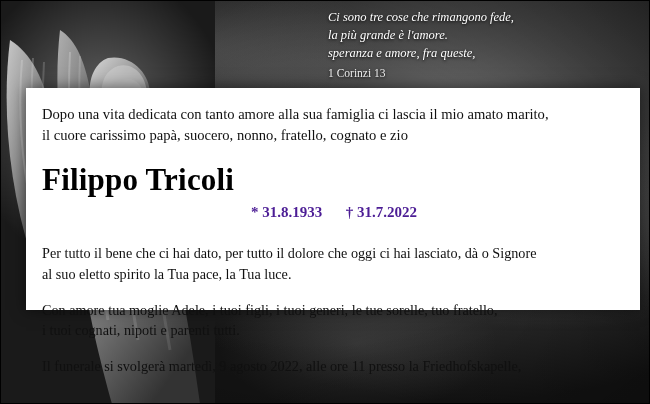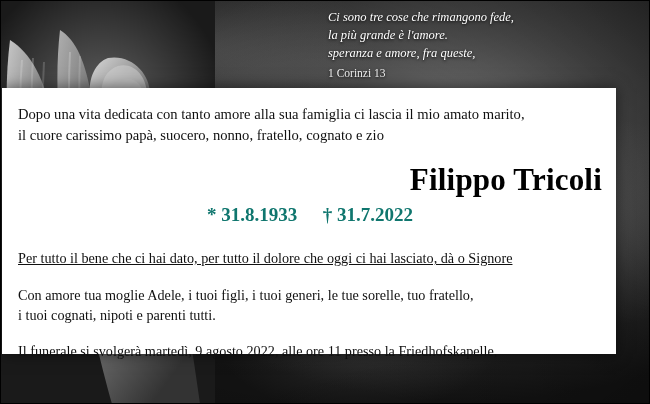--- a/index.html
+++ b/index.html
@@ -48,24 +48,24 @@
     top: 0;
     width: 215px;
     height: 404px;
     overflow: hidden;
   }
   .angel svg { display: block; }
 
   
   .card {
     position: absolute;
-    left: 2px;
+    left: 26px;
     top: 88px;
     width: 614px;
-    height: 266px;
+    height: 222px;
     background: #ffffff;
     box-shadow: 0 0 14px rgba(0,0,0,0.55);
     box-sizing: border-box;
     padding: 10px 14px 10px 16px;
   }
 
   
   .quote {
     position: absolute;
     right: 62px;
@@ -89,43 +89,43 @@
   
   .lead {
     font-size: 14.6px;
     line-height: 1.42;
     color: #101010;
     margin: 6px 0 0 0;
   }
   .lead .l { display: block; }
 
   .name {
-    text-align: right;
+    text-align: left;
     font-size: 31px;
     font-weight: bold;
     letter-spacing: 0.2px;
     color: #000000;
     margin: 17px 0 0 0;
   }
   .dates {
     text-align: center;
-    font-size: 19px;
+    font-size: 15px;
     font-weight: bold;
-    color: #0f766e;
+    color: #4c1d95;
     margin: 6px 0 0 0;
   }
   .dates .sep { display: inline-block; width: 16px; }
 
   .para {
     font-size: 14.2px;
     line-height: 1.42;
     color: #101010;
     margin: 16px 0 0 0;
   }
-  .para.first { margin-top: 22px; text-decoration: underline; }
+  .para.first { margin-top: 22px; }
   .para .l { display: block; }
 
   
   .frame {
     position: absolute;
     inset: 0;
     border: 1px solid #000000;
     pointer-events: none;
   }
 </style>
@@ -209,20 +209,21 @@
     <div class="name">Filippo Tricoli</div>
 
     <div class="dates">
       <span>* 31.8.1933</span>
       <span class="sep"></span>
       <span>† 31.7.2022</span>
     </div>
 
     <div class="para first">
       <span class="l">Per tutto il bene che ci hai dato, per tutto il dolore che oggi ci hai lasciato, dà o Signore</span>
+      <span class="l">al suo eletto spirito la Tua pace, la Tua luce.</span>
     </div>
 
 
     <div class="para">
       <span class="l">Con amore tua moglie Adele, i tuoi figli, i tuoi generi, le tue sorelle, tuo fratello,</span>
       <span class="l">i tuoi cognati, nipoti e parenti tutti.</span>
     </div>
 
     <div class="para">
       <span class="l">Il funerale si svolgerà martedì, 9 agosto 2022, alle ore 11 presso la Friedhofskapelle,</span>

